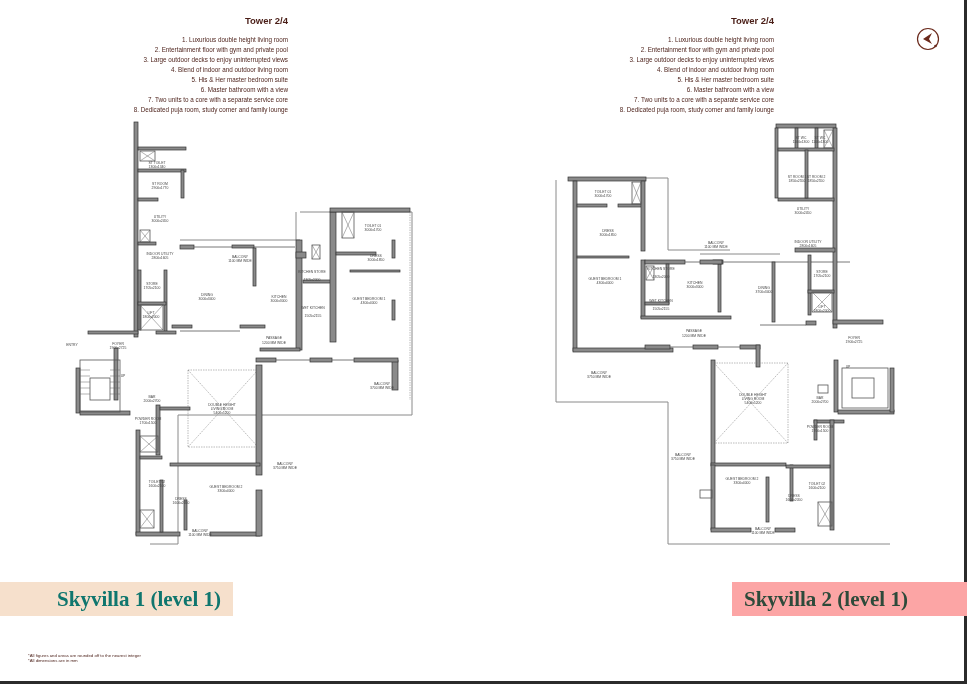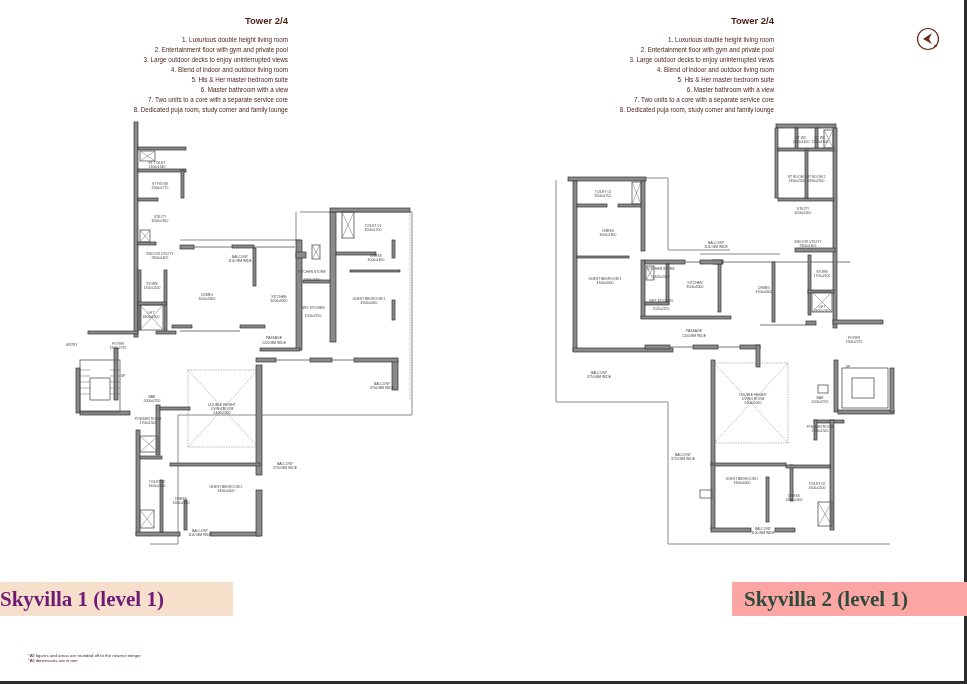--- a/index.html
+++ b/index.html
@@ -13,21 +13,21 @@
   .compass{position:absolute;left:916px;top:27px;width:24px;height:24px;}
   .plan{position:absolute;}
   .plan svg{display:block;}
   .room-label{font-family:"Liberation Sans",sans-serif;font-size:3.4px;fill:#444;text-anchor:middle;}
   .wall{fill:#8a8a8a;stroke:#333;stroke-width:0.7;}
   .thin{fill:none;stroke:#555;stroke-width:0.8;}
   .dbl{fill:none;stroke:#8a8a8a;stroke-width:1;}
   .dash{fill:none;stroke:#777;stroke-width:0.5;stroke-dasharray:1.5,1;}
   .door{fill:none;stroke:#666;stroke-width:0.5;}
   .title-badge{position:absolute;height:34px;display:flex;align-items:center;font-family:"Liberation Serif",serif;font-weight:bold;font-size:21px;}
-  .badge-1{left:0;top:582px;width:233px;background:#f6e0cc;color:#701a75;justify-content:flex-start;padding-right:0;}
+  .badge-1{left:0;top:582px;width:233px;background:#f6e0cc;color:#0f766e;justify-content:flex-end;padding-right:0;}
   .badge-1 span{margin-right:12px;}
   .badge-2{left:732px;top:582px;width:264px;background:#fca5a5;color:#2d4a3a;}
   .badge-2 span{margin-left:12px;}
   .notes{position:absolute;left:28px;top:653px;font-size:4.3px;line-height:5px;color:#4a1e17;}
 </style>
 </head>
 <body>
 
 <div class="frame-right"></div>
 <div class="frame-bottom"></div>

